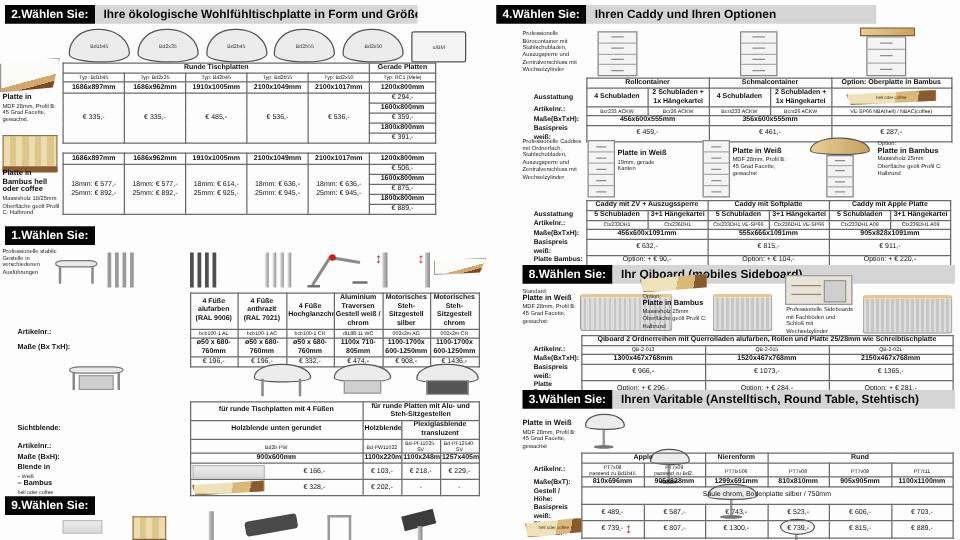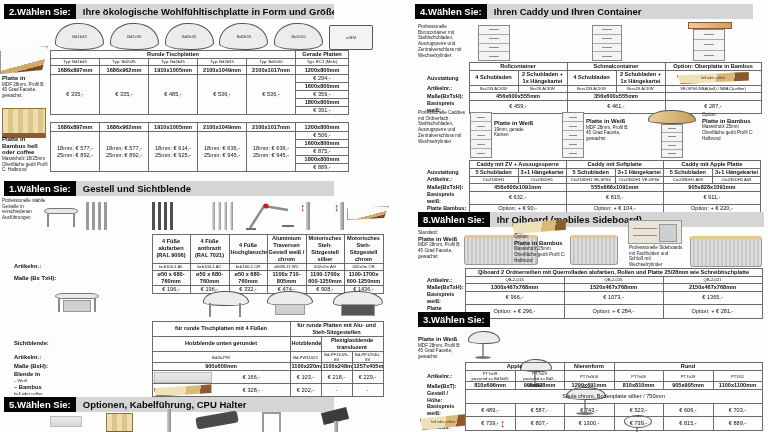--- a/index.html
+++ b/index.html
@@ -197,21 +197,20 @@
         <td class="b">1800x800mm</td>
       </tr>
   <tr style="height:8px">
         <td>€ 889,-</td>
       </tr>
 </tbody>
   </table>
 
 <div class="abs hd" style="left:4px;top:181px;width:330px">
   <span class="n">1.Wählen Sie:</span>
-  <span class="t">Gestell und Sichtblende</span>
 </div>
 <div class="abs note" style="left:2px;top:198px;width:46px">Professionelle stabile Gestelle in verschiedenen Ausführungen</div>
 
 <div class="abs" style="left:44px;top:200px;width:304px;height:32px">
   <div class="abs deskicon" style="left:0;top:8px;width:34px;height:22px">
       <div class="dtop"></div>
       <div class="dleg" style="left:3px;top:5px"></div>
       <div class="dleg" style="right:3px;top:5px"></div>
     </div>
   <div class="abs legs" style="left:42px;top:2px;height:28px">
@@ -377,38 +376,37 @@
           </div>
         </td>
     <td>€ 202,-</td>
         <td>-</td>
         <td>-</td>
   </tr>
 </tbody>
   </table>
 
 <div class="abs hd" style="left:4px;top:397px;width:330px">
-  <span class="n">5.Wählen Sie:</span>
-  <span class="t">Optionen, Kabelführung, CPU Halter</span>
+  <span class="n">9.Wählen Sie:</span>
 </div>
 <div class="abs" style="left:0;top:412px;width:384px;height:20px">
   <div class="abs grayswatch" style="left:50px;top:4px;width:30px;height:9px"></div>
   <div class="abs bamblock" style="left:106px;top:1px;width:25px;height:17px"></div>
   <div class="abs pole" style="left:167px;top:-3px;height:23px"></div>
   <div class="abs" style="left:196px;top:2px;width:42px;height:12px;background:#4a4a4a;border-radius:3px;transform:rotate(-10deg)"></div>
   <div class="abs" style="left:262px;top:0px;width:15px;height:18px;border:2px solid #9a9a9a;border-bottom:0"></div>
   <div class="abs" style="left:318px;top:-2px;width:34px;height:22px">
     <div class="abs" style="left:4px;top:0;width:26px;height:12px;background:#3c3c3c;transform:rotate(-14deg)"></div>
     <div class="abs pole" style="left:16px;top:11px;height:11px"></div>
   </div>
 </div>
 
-<div class="abs hd" style="left:415px;top:4px;width:338px">
+<div class="abs hd" style="left:397px;top:4px;width:304px">
   <span class="n">4.Wählen Sie:</span>
-  <span class="t">Ihren Caddy und Ihren Container</span>
+  <span class="t">Ihren Caddy und Ihren Optionen</span>
 </div>
 <div class="abs note" style="left:418px;top:24px;width:48px">Professionelle Bürocontainer mit Stahlschubladen, Auszugsperre und Zentralverschluss mit Wechselzylinder</div>
 
 <div class="abs cont" style="left:478px;top:25px;width:30px;height:34px">
     <div class="dr"></div>
     <div class="dr"></div>
     <div class="dr"></div>
     <div class="dr"></div>
   </div>
 <div class="abs cont" style="left:592px;top:25px;width:28px;height:34px">
@@ -630,20 +628,21 @@
     <td class="lab2">Platte Bambus:</td>
     <td>Option: + € 296,-</td>
         <td>Option: + € 284,-</td>
         <td>Option: + € 281,-</td>
   </tr>
 </tbody>
   </table>
 
 <div class="abs hd" style="left:418px;top:312px;width:346px">
   <span class="n">3.Wählen Sie:</span>
+  <span class="t">Ihren Varitable (Anstelltisch, Round Table, Stehtisch)</span>
 </div>
 <div class="abs" style="left:418px;top:336px;width:46px">
   <div class="ttl">Platte in Weiß</div>
     <div class="note">MDF 28mm, Profil B: 45 Grad Facette, gewachst</div>
 </div>
 <div class="abs" style="left:464px;top:331px;width:300px;height:30px">
   <div class="rt abs" style="left:4px;top:0;width:30px">
       <div class="bean" style="width:30px;height:11px"></div>
       <div class="stem" style="height:12px"></div>
       <div class="base" style="width:16px"></div>

